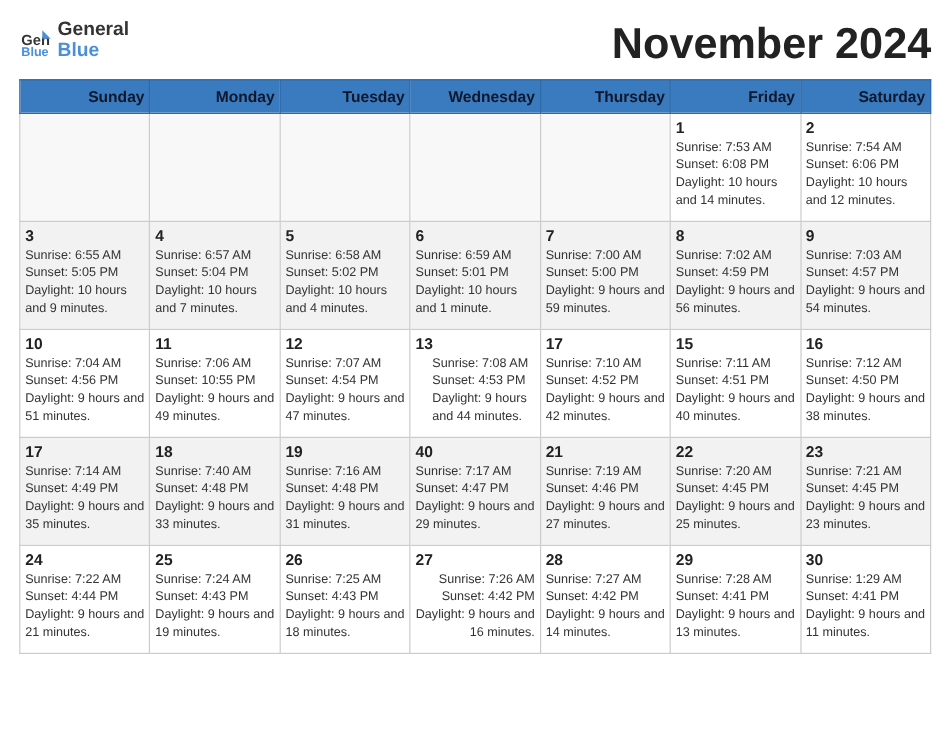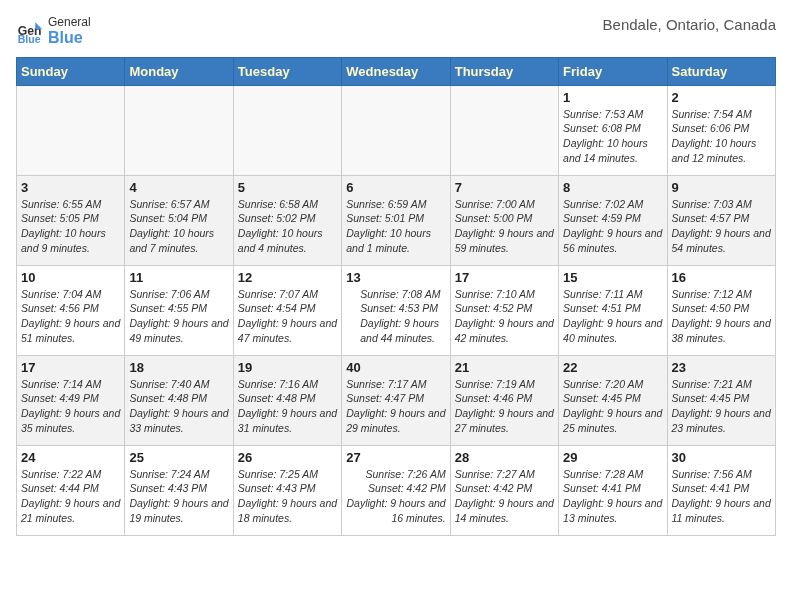--- a/index.html
+++ b/index.html
@@ -36,23 +36,23 @@
       font-size: 15px;
       color: #555;
     }
     .calendar {
       width: 100%;
       border-collapse: collapse;
       font-size: 11px;
     }
     .calendar th {
       background: #3a7abf;
-      color: #fef9c3;
+      color: #0f172a;
       padding: 6px 4px;
-      text-align: left;
+      text-align: right;
       font-size: 13px;
       font-weight: bold;
       border: 1px solid #2d6aaa;
     }
     .calendar td {
       border: 1px solid #ccc;
       vertical-align: top;
       padding: 4px;
       width: calc(100%/7);
       height: 90px;
@@ -63,41 +63,40 @@
       font-size: 13px;
       font-weight: bold;
       color: #222;
       display: block;
       margin-bottom: 2px;
     }
     .day-info {
       color: #333;
       font-size: 10.5px;
       line-height: 1.4;
-      font-style: italic;
     }
     .row-alt td { background: #f2f2f2; }
   </style>
 </head>
 <body>
 
 <div class="header-area">
   <div class="logo">
     <svg class="logo-icon" viewBox="0 0 32 32">
       <text x="2" y="20" font-size="14" font-weight="bold" fill="#333">Gen</text>
       <polygon points="22,6 30,14 22,14" fill="#4a90d9"></polygon>
       <text x="2" y="30" font-size="12" font-weight="bold" fill="#4a90d9">Blue</text>
     </svg>
     <div style="line-height:1.1">
-      <div style="font-size:12px;font-weight:normal;color:#333;">General</div>
+      <div style="font-size:16px;font-weight:bold;color:#333;">General</div>
       <div style="font-size:16px;font-weight:bold;color:#4a90d9;">Blue</div>
     </div>
   </div>
   <div class="title-area">
-    <div class="location">Bendale, Ontario, Canada</div>
+    <div class="month-title">November 2024</div>
   </div>
 </div>
 
 <table class="calendar">
   <thead>
     <tr>
     <th>Sunday</th>
         <th>Monday</th>
         <th>Tuesday</th>
         <th>Wednesday</th>
@@ -173,21 +172,21 @@
       <tr>
         <td>
           <span class="day-number">10</span>
           <div class="day-info" style="white-space: pre-wrap;">Sunrise: 7:04 AM
 Sunset: 4:56 PM
 Daylight: 9 hours and 51 minutes.</div>
         </td>
         <td>
           <span class="day-number">11</span>
           <div class="day-info" style="white-space: pre-wrap;">Sunrise: 7:06 AM
-Sunset: 4:55 PM
+Sunset: 10:55 PM
 Daylight: 9 hours and 49 minutes.</div>
         </td>
         <td>
           <span class="day-number">12</span>
           <div class="day-info" style="white-space: pre-wrap;">Sunrise: 7:07 AM
 Sunset: 4:54 PM
 Daylight: 9 hours and 47 minutes.</div>
         </td>
         <td>
           <span class="day-number">13</span>
@@ -290,19 +289,19 @@
 Daylight: 9 hours and 14 minutes.</div>
         </td>
         <td>
           <span class="day-number">29</span>
           <div class="day-info" style="white-space: pre-wrap;">Sunrise: 7:28 AM
 Sunset: 4:41 PM
 Daylight: 9 hours and 13 minutes.</div>
         </td>
         <td>
           <span class="day-number">30</span>
-          <div class="day-info" style="white-space: pre-wrap;">Sunrise: 7:56 AM
+          <div class="day-info" style="white-space: pre-wrap;">Sunrise: 1:29 AM
 Sunset: 4:41 PM
 Daylight: 9 hours and 11 minutes.</div>
         </td>
       </tr>
     </tbody>
 </table>
 
 </body></html>

